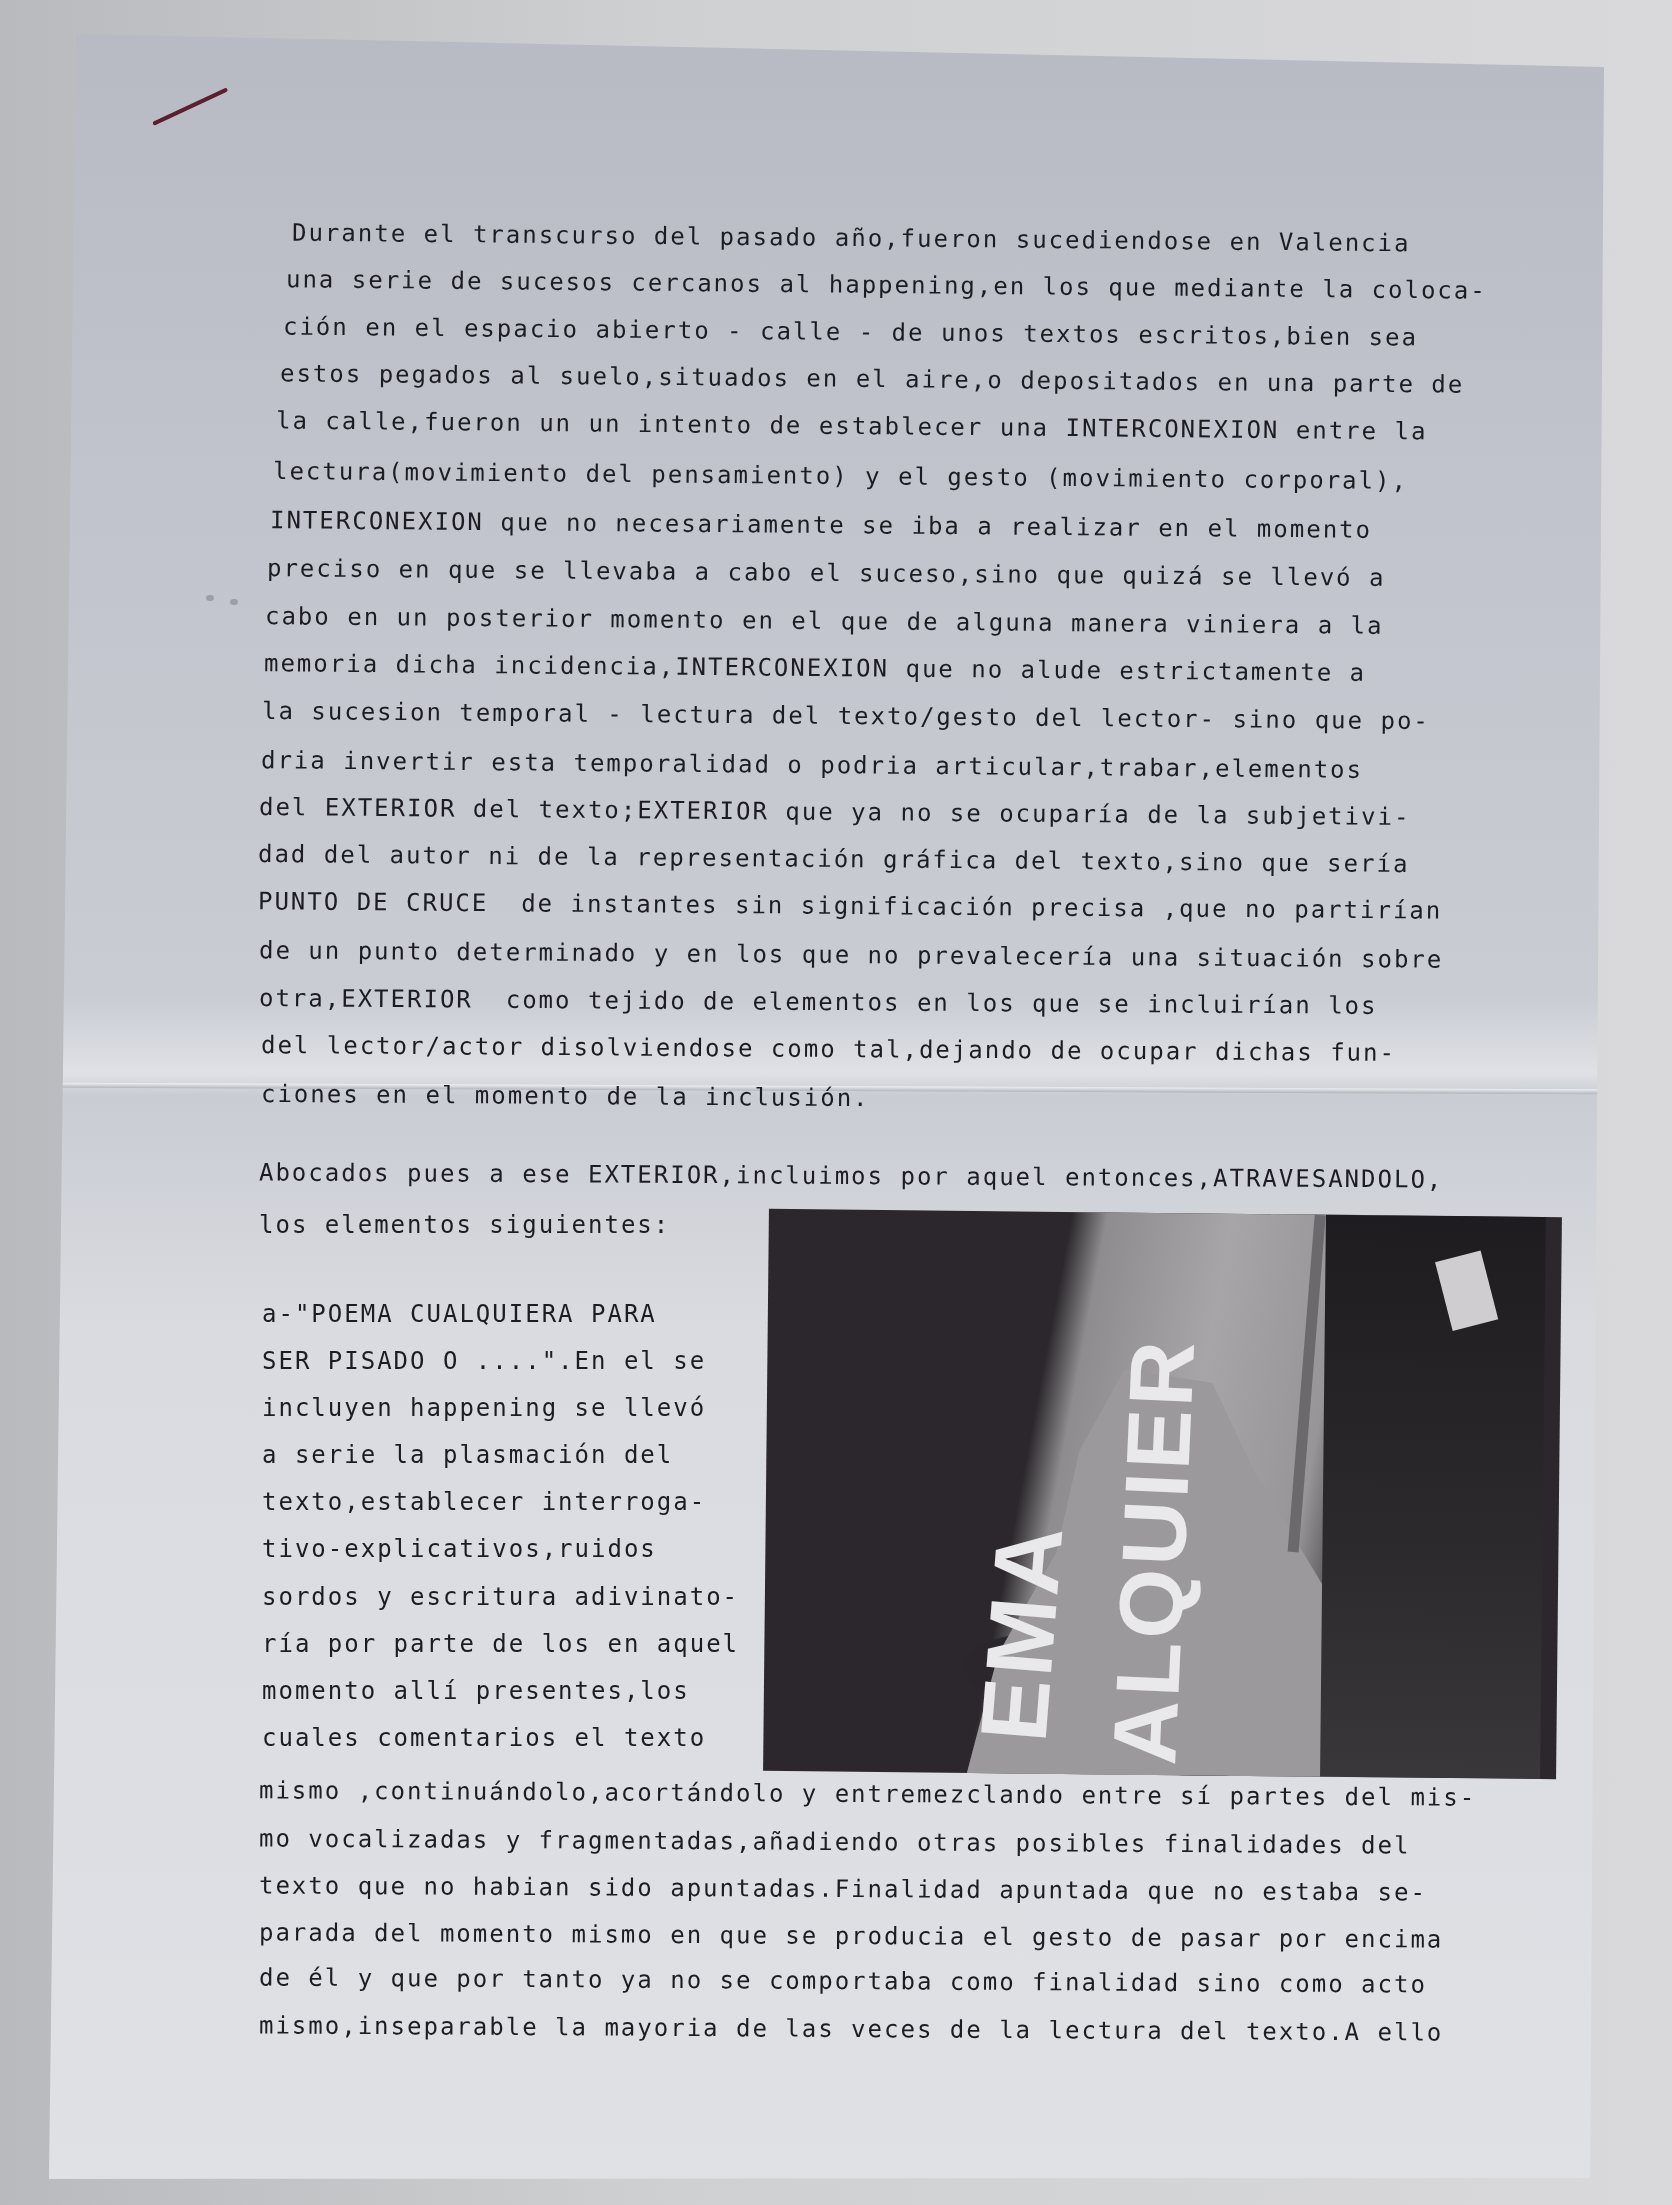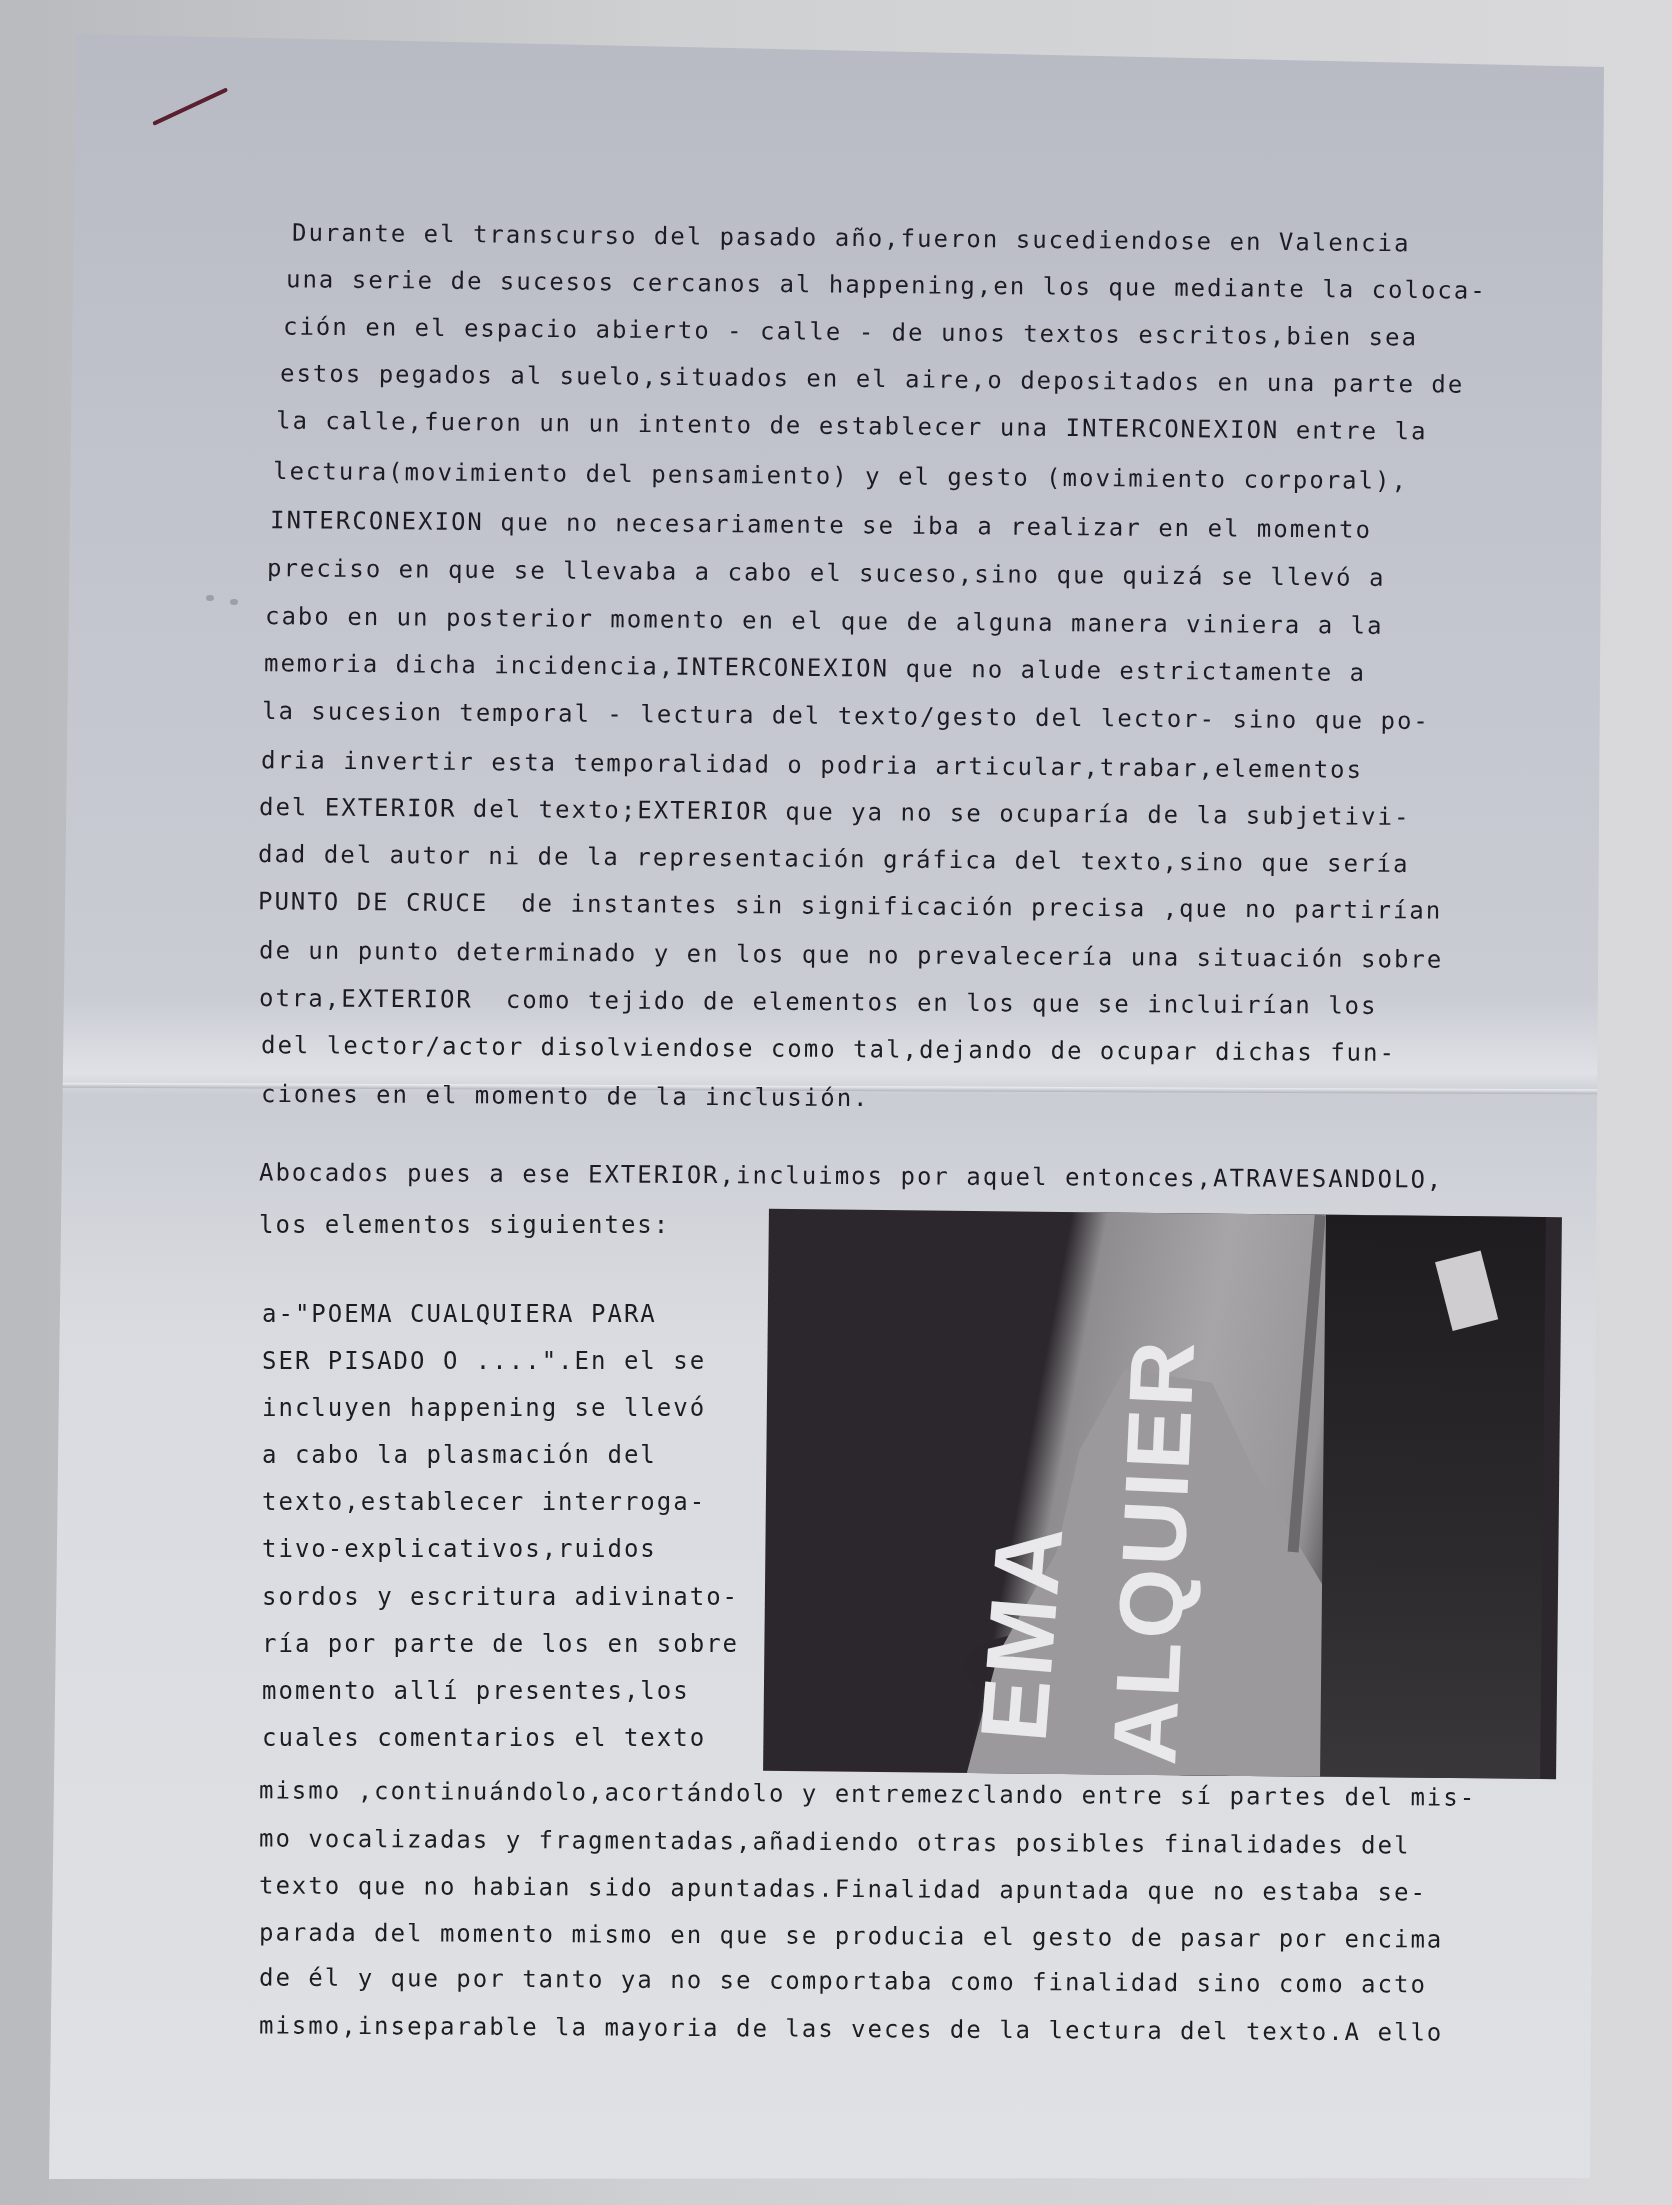--- a/index.html
+++ b/index.html
@@ -93,25 +93,25 @@
 
   <div class="typed" style="left:0;top:0;">
     <div class="line" style="left:259px;top:1158px;transform:rotate(0.35deg);">Abocados pues a ese EXTERIOR,incluimos por aquel entonces,ATRAVESANDOLO,</div>
     <div class="line" style="left:259px;top:1207px;">los elementos siguientes:</div>
   </div>
 
   <div class="typed" style="left:0;top:0;">
     <div class="line" style="left:262px;top:1296px;">a-"POEMA CUALQUIERA PARA</div>
     <div class="line" style="left:262px;top:1343px;">SER PISADO O ....".En el se</div>
     <div class="line" style="left:262px;top:1390px;">incluyen happening se llevó</div>
-    <div class="line" style="left:262px;top:1437px;">a cabo la plasmación del</div>
+    <div class="line" style="left:262px;top:1437px;">a serie la plasmación del</div>
     <div class="line" style="left:262px;top:1484px;">texto,establecer interroga-</div>
     <div class="line" style="left:262px;top:1531px;">tivo-explicativos,ruidos</div>
     <div class="line" style="left:262px;top:1579px;">sordos y escritura adivinato-</div>
-    <div class="line" style="left:262px;top:1626px;">ría por parte de los en sobre</div>
+    <div class="line" style="left:262px;top:1626px;">ría por parte de los en aquel</div>
     <div class="line" style="left:262px;top:1673px;">momento allí presentes,los</div>
     <div class="line" style="left:262px;top:1720px;">cuales comentarios el texto</div>
   </div>
 
   <div class="photo">
     <div class="photo-shape"></div>
     <div class="photo-pole"></div>
     <div class="photo-figure"></div>
     <div class="photo-paper"></div>
     <div class="photo-word w1">EMA</div>

